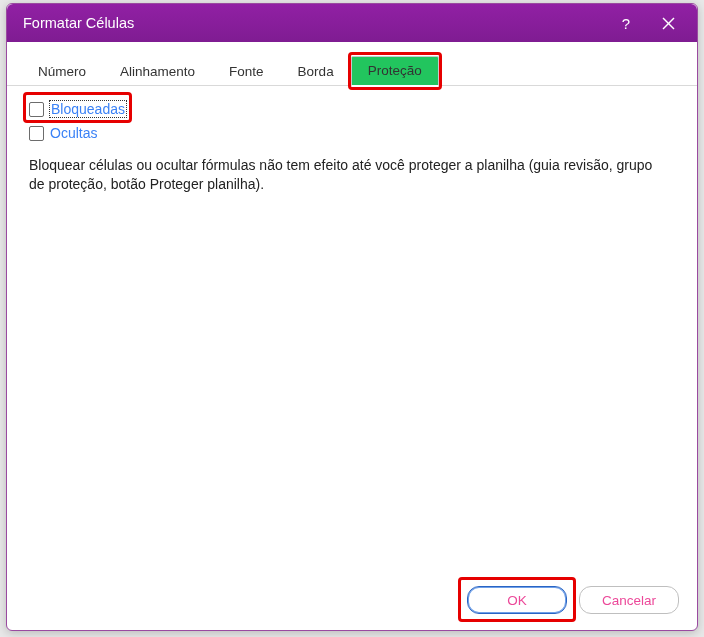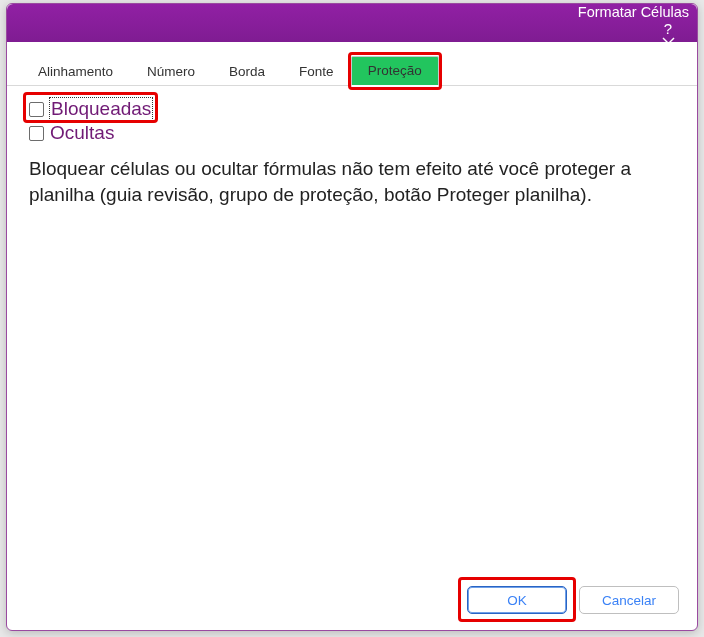--- a/index.html
+++ b/index.html
@@ -24,24 +24,23 @@
     display: flex;
     flex-direction: column;
     box-shadow: 0 2px 10px rgba(0,0,0,0.2);
   }
   .titlebar {
     background: #8a1a9b;
     background: linear-gradient(#9120a4, #7f1c92);
     color: #ffffff;
     height: 38px;
     display: flex;
-    align-items: flex-end;
+    align-items: center;
     padding: 0 8px 0 16px;
     border-radius: 6px 6px 0 0;
-    flex-direction: column;
   }
   .titlebar .title {
     flex: 1;
     font-size: 14.5px;
   }
   .titlebar .tbtn {
     width: 42px;
     height: 30px;
     display: flex;
     align-items: center;
@@ -95,51 +94,51 @@
   .chk {
     width: 15px;
     height: 15px;
     border: 1px solid #6c6c6c;
     border-radius: 2px;
     background: #fff;
     display: inline-block;
     cursor: pointer;
   }
   .chk-label {
-    font-size: 19px;
-    color: #701a75;
+    font-size: 14px;
+    color: #3b82f6;
     cursor: pointer;
   }
   .focus-outline {
     outline: 1px dotted #333;
     outline-offset: 0px;
     padding: 0 1px;
   }
   .info {
     margin-top: 12px;
-    font-size: 19px;
+    font-size: 14px;
     color: #222;
     line-height: 1.35;
     max-width: 640px;
   }
   .buttons {
     display: flex;
     justify-content: flex-end;
     gap: 12px;
     padding: 10px 18px 16px 18px;
     position: relative;
   }
   .btn {
     min-width: 100px;
     height: 28px;
     border: 1px solid #bfbfbf;
     background: #fff;
-    border-radius: 5px;
+    border-radius: 12px;
     font-size: 13.5px;
-    color: #3b82f6;
+    color: #ec4899;
     cursor: pointer;
     display: flex;
     align-items: center;
     justify-content: center;
   }
   .btn.primary {
     border: 1px solid #2964c4;
     box-shadow: inset 0 0 0 1px #6fa0e8;
   }
 </style>
@@ -155,24 +154,24 @@
     </div>
     <div class="tbtn">
       <svg width="13" height="13" viewBox="0 0 13 13">
         <line x1="1" y1="1" x2="12" y2="12" stroke-width="1.4"></line>
         <line x1="12" y1="1" x2="1" y2="12" stroke-width="1.4"></line>
       </svg>
     </div>
   </div>
 
   <div class="tabs">
+    <div class="tab">Número</div>
     <div class="tab">Alinhamento</div>
-    <div class="tab">Número</div>
+    <div class="tab">Fonte</div>
     <div class="tab">Borda</div>
-    <div class="tab">Fonte</div>
     <div class="tab selected" style="position:relative;">
       <span>Proteção</span>
       <div class="hl-red" style="left:-4px;top:-5px;right:-4px;bottom:-5px;"></div>
     </div>
   </div>
 
   <div class="content">
 
     <div style="position:relative; display:inline-block;">
       <div class="chk-row">

